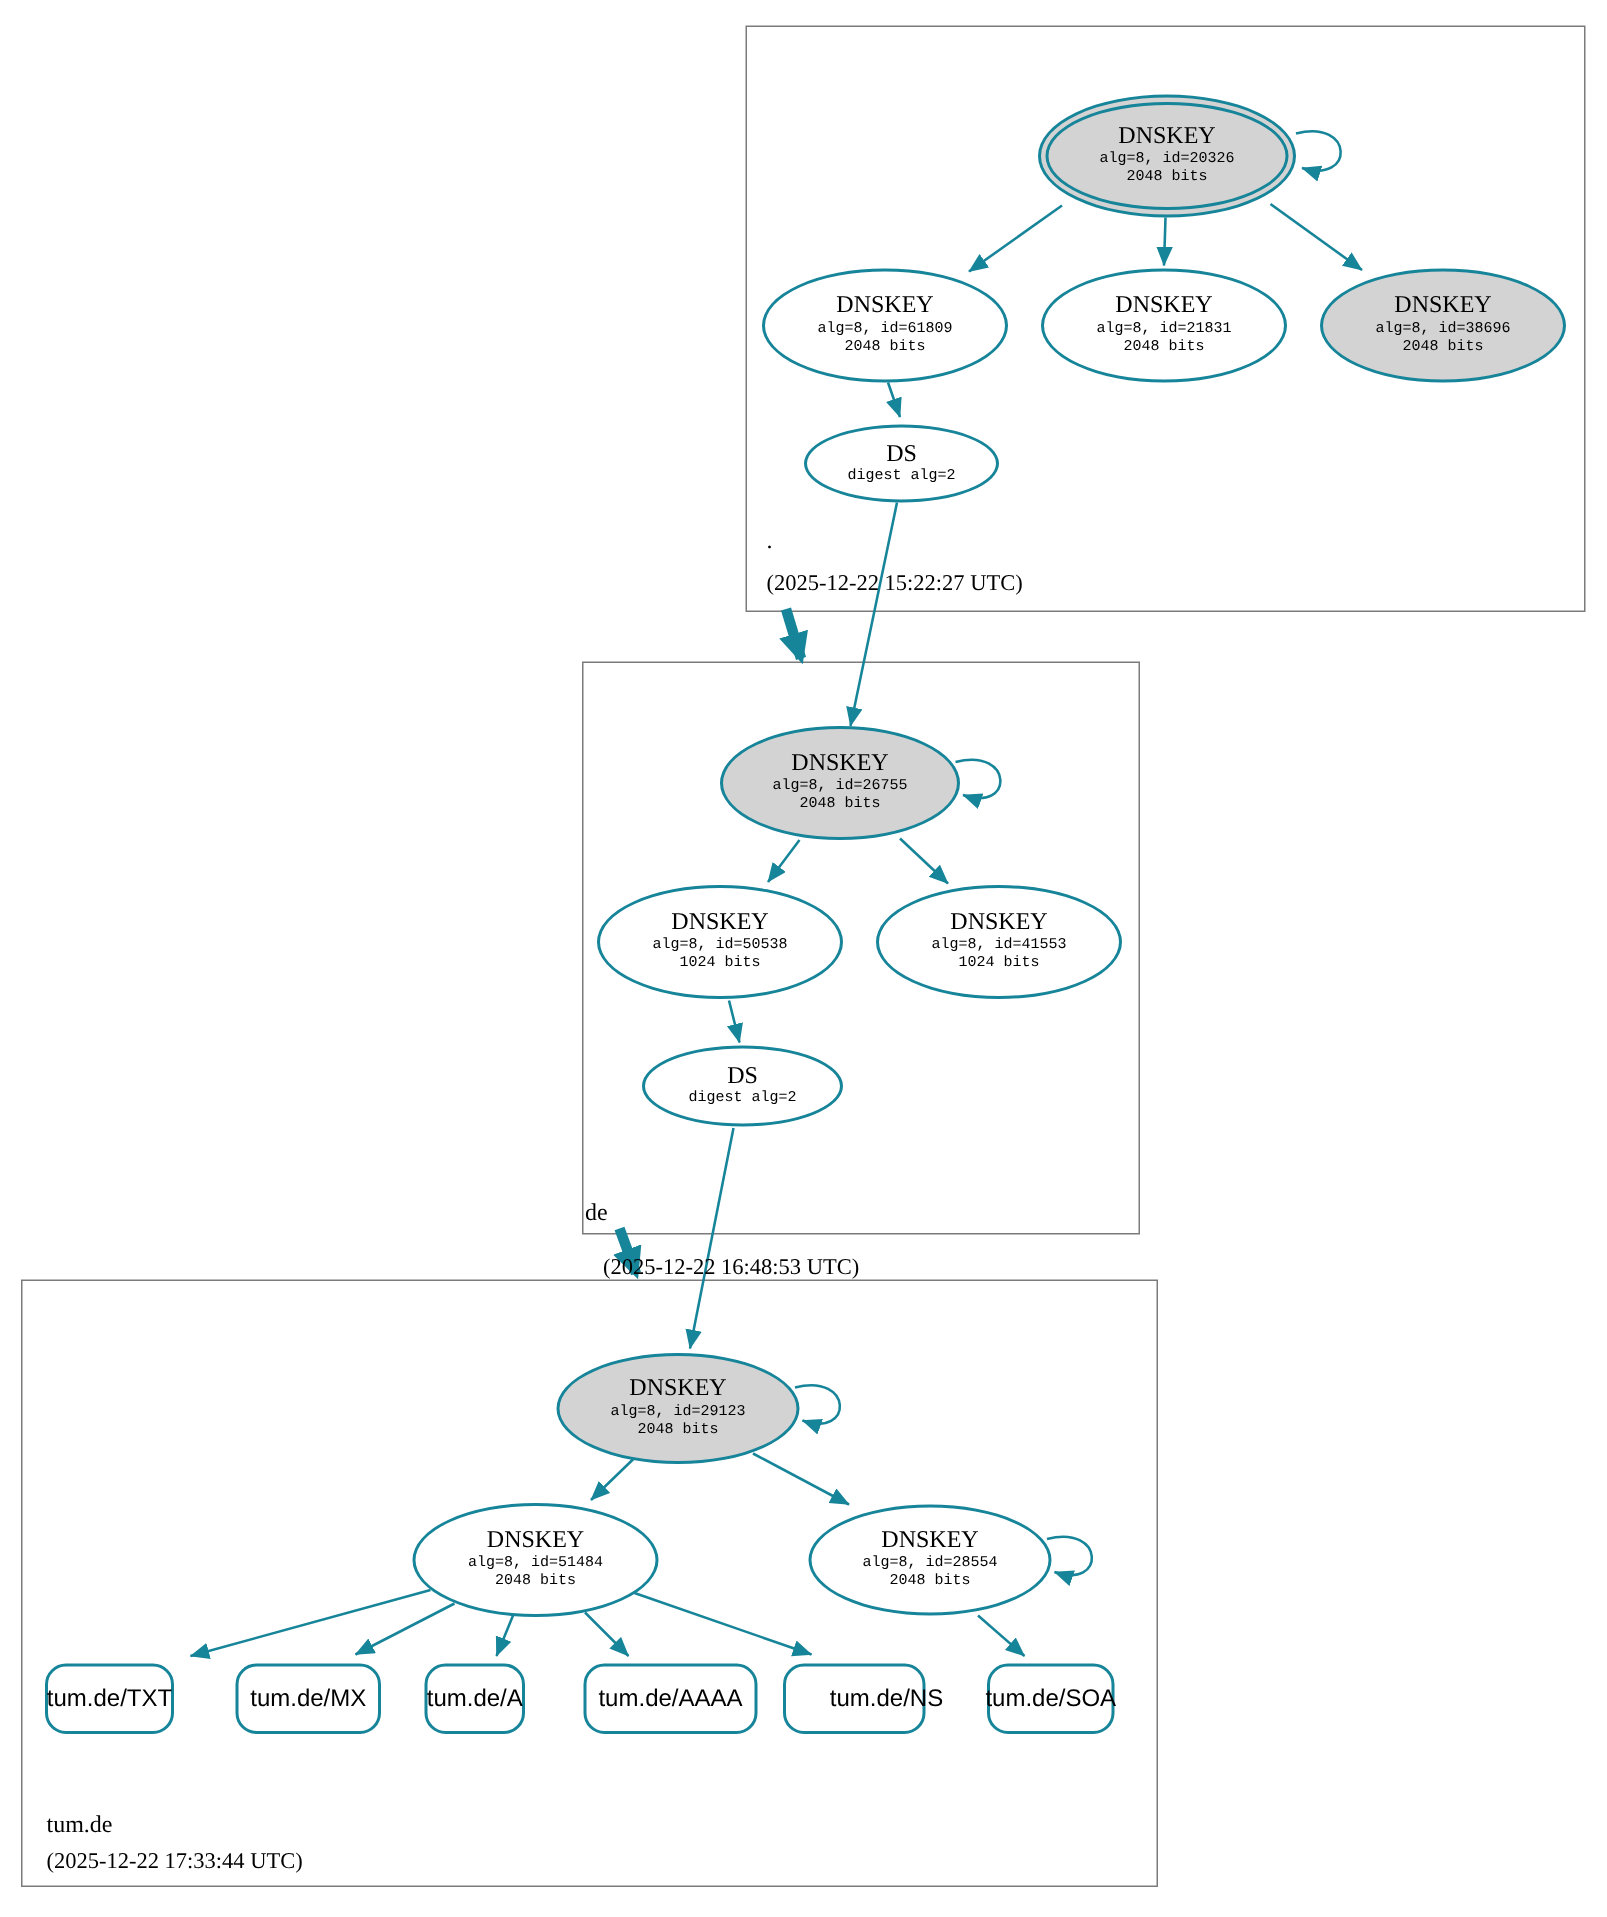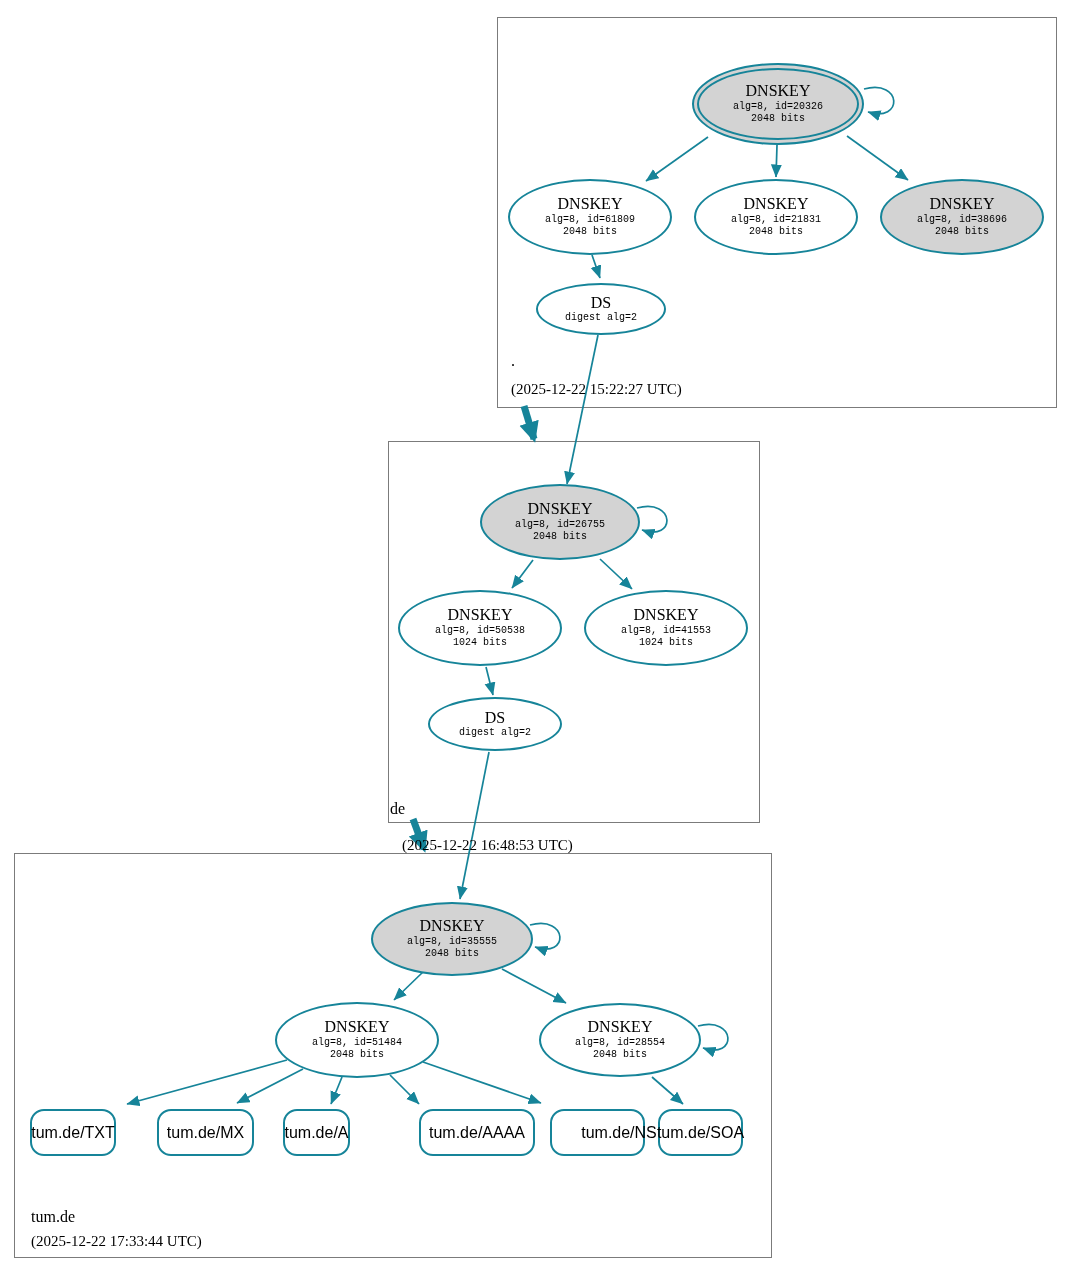--- a/index.html
+++ b/index.html
@@ -144,21 +144,21 @@
 </div>
 <div class="ellipse" style="left:428px;top:697px;width:134px;height:54px;">
   <div class="node-title">DS</div>
   <div class="node-detail">digest alg=2</div>
 </div>
 <div class="zone-name" style="left:390px;top:768px;margin-top:32px;">de</div>
 <div class="zone-ts" style="left:402px;top:793px;margin-top:44px;">(2025-12-22 16:48:53 UTC)</div>
 
 <div class="ellipse gray" style="left:371px;top:902px;width:162px;height:74px;">
   <div class="node-title">DNSKEY</div>
-  <div class="node-detail">alg=8, id=35555</div>
+  <div class="node-detail">alg=8, id=29123</div>
   <div class="node-detail">2048 bits</div>
 </div>
 <div class="ellipse" style="left:275px;top:1002px;width:164px;height:76px;">
   <div class="node-title">DNSKEY</div>
   <div class="node-detail">alg=8, id=51484</div>
   <div class="node-detail">2048 bits</div>
 </div>
 <div class="ellipse" style="left:539px;top:1003px;width:162px;height:74px;">
   <div class="node-title">DNSKEY</div>
   <div class="node-detail">alg=8, id=28554</div>
@@ -167,24 +167,24 @@
 
 <div class="rrset" style="left:30px;width:86px;">
   <span>tum.de/TXT</span>
 </div>
 <div class="rrset" style="left:157px;width:97px;">
   <span>tum.de/MX</span>
 </div>
 <div class="rrset" style="left:283px;width:67px;">
   <span>tum.de/A</span>
 </div>
-<div class="rrset" style="left:389px;width:116px;margin-left:30px;">
+<div class="rrset" style="left:389px;width:116px;">
   <span>tum.de/AAAA</span>
 </div>
-<div class="rrset" style="left:550px;width:95px;padding-left:43px;">
+<div class="rrset" style="left:522px;width:95px;padding-left:43px;">
   <span>tum.de/NS</span>
 </div>
 <div class="rrset" style="left:658px;width:85px;">
   <span>tum.de/SOA</span>
 </div>
 
 <div class="zone-name" style="left:31px;top:1208px;">tum.de</div>
 <div class="zone-ts" style="left:31px;top:1233px;">(2025-12-22 17:33:44 UTC)</div>
 
 </body></html>

